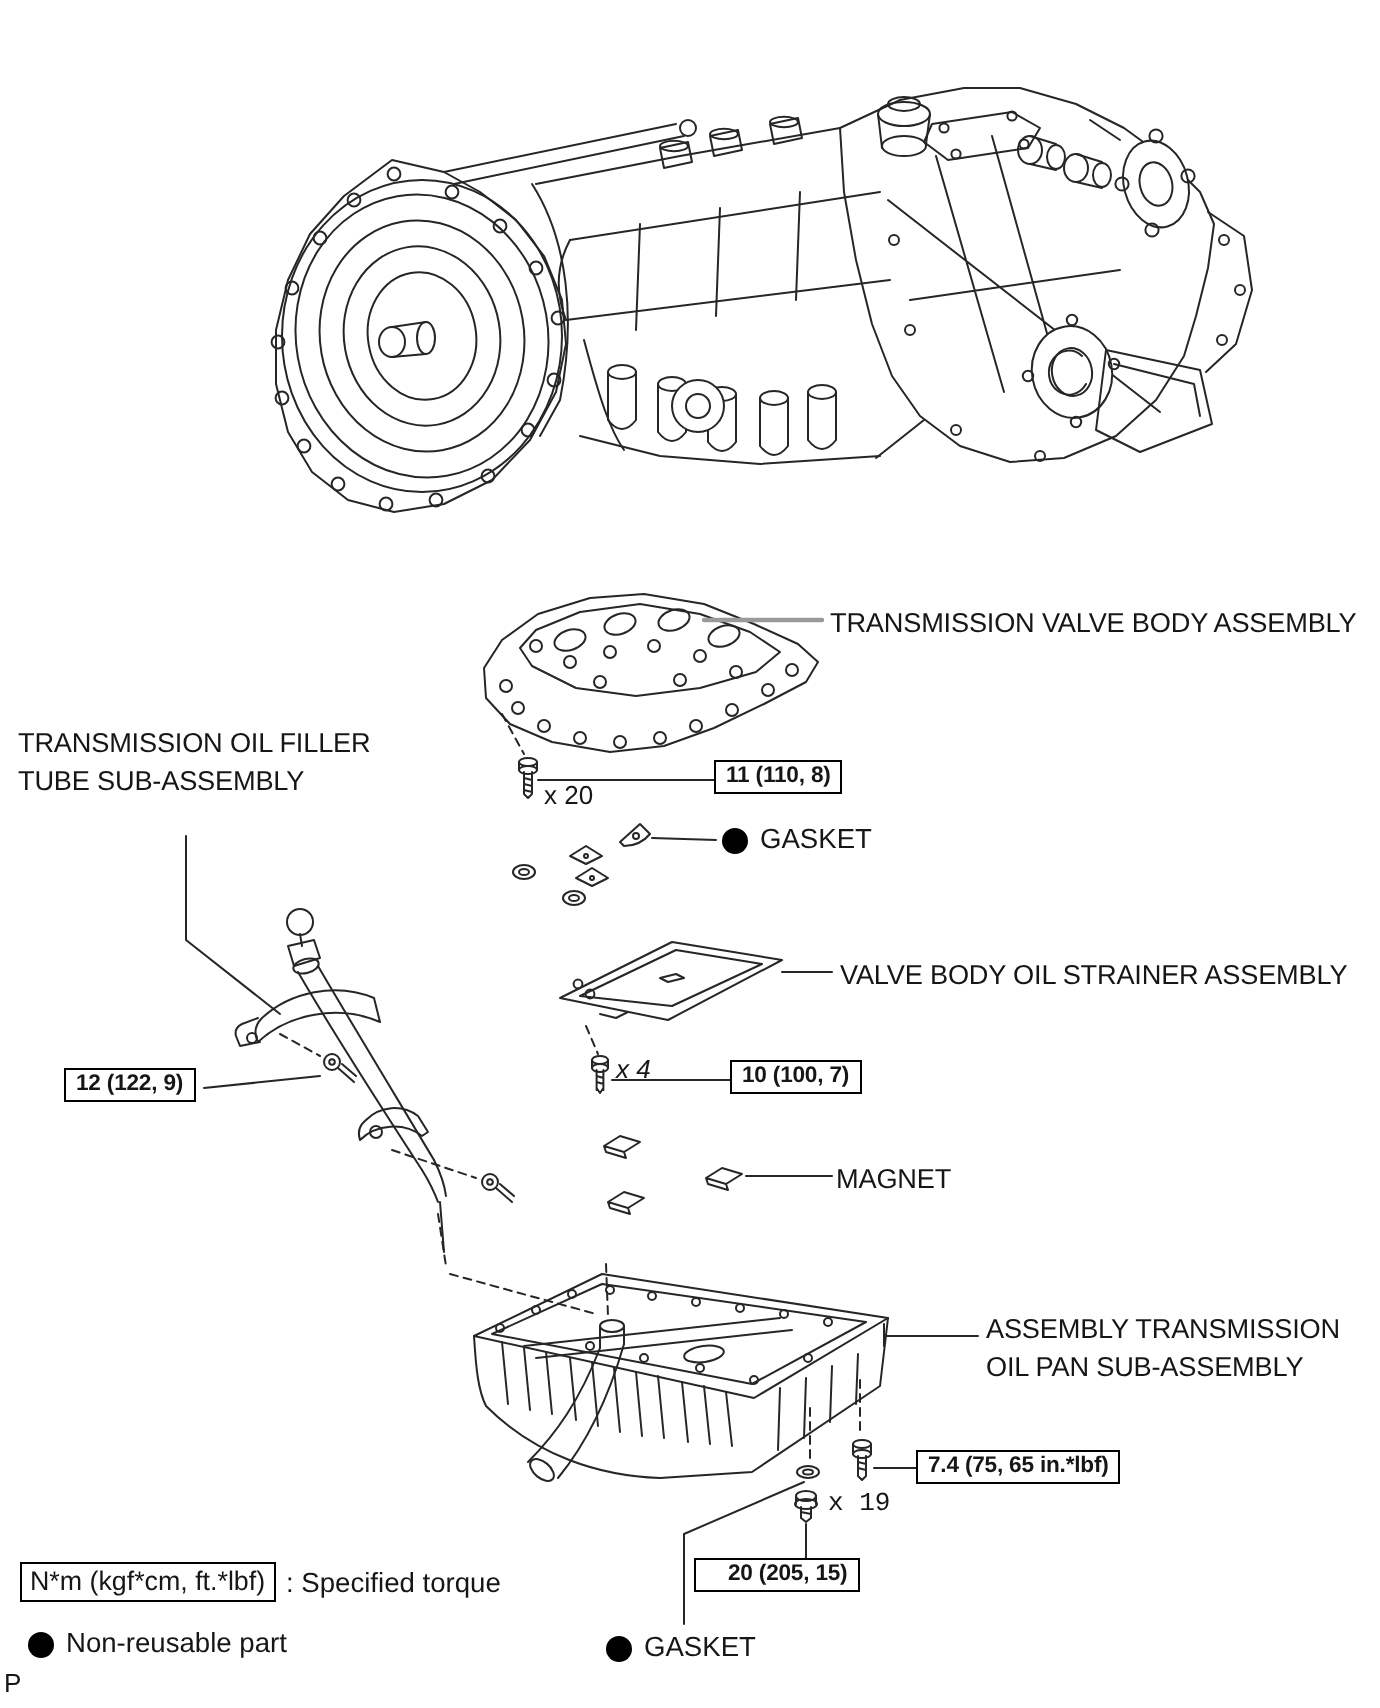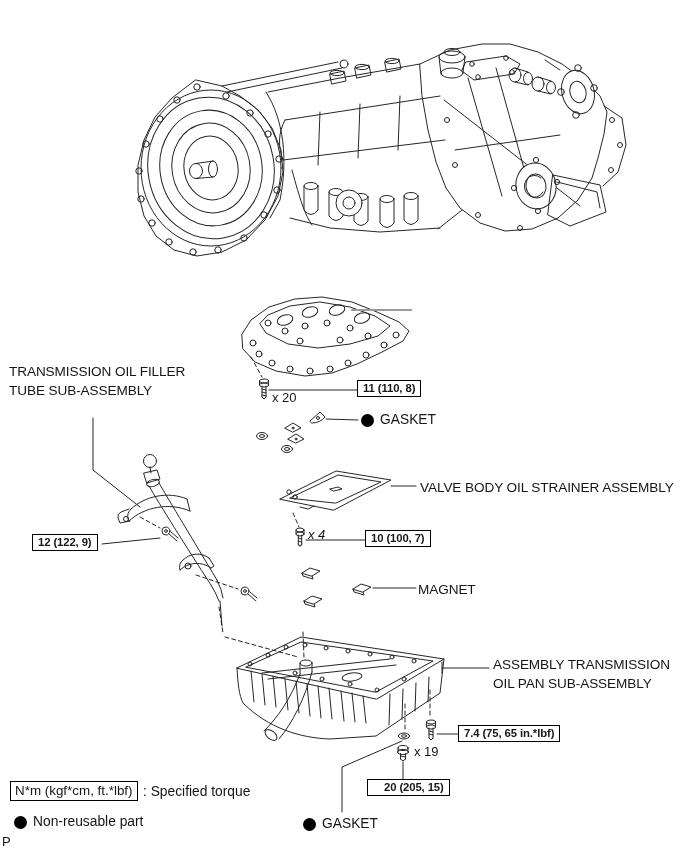--- a/index.html
+++ b/index.html
@@ -319,20 +319,21 @@
     <path d="M140,517 L160,528"></path>
     <path d="M196,575 L238,589"></path>
     <path d="M219,607 L223,633"></path>
     <path d="M225,637 L298,657"></path>
     <path d="M303,632 L304,658"></path>
     <path d="M405,704 L405,730"></path>
     <path d="M430,690 L430,718"></path>
   </g>
 </svg>
 
+<div class="lbl" style="left:415px;top:302px;">TRANSMISSION VALVE BODY ASSEMBLY</div>
 
 <div class="lbl" style="left:9px;top:362px;">
   <div>TRANSMISSION OIL FILLER</div>
   <div>TUBE SUB-ASSEMBLY</div>
 </div>
 
 <div class="brow" style="left:361px;top:412px;">
   <span class="bullet"></span>
   <span>GASKET</span>
 </div>
@@ -346,27 +347,27 @@
   <div>OIL PAN SUB-ASSEMBLY</div>
 </div>
 
 <div class="brow" style="left:303px;top:816px;">
   <span class="bullet"></span>
   <span>GASKET</span>
 </div>
 
 <div class="cnt" style="left:272px;top:390px;">x 20</div>
 <div class="cnt" style="left:308px;top:527px;font-style:italic;">x 4</div>
-<div class="cnt" style="left:414px;top:744px;">x 19</div>
+<div class="cnt" style="left:414px;top:744px;font-family:Liberation Mono, monospace;">x 19</div>
 
 <div class="tq" style="left:357px;top:380px;">11 (110, 8)</div>
 <div class="tq" style="left:32px;top:534px;">12 (122, 9)</div>
 <div class="tq" style="left:365px;top:530px;">10 (100, 7)</div>
 <div class="tq" style="left:458px;top:725px;">7.4 (75, 65 in.*lbf)</div>
-<div class="tq" style="left:367px;top:779px;padding-left:16px;">20 (205, 15)</div>
+<div class="tq" style="left:347px;top:779px;padding-left:16px;">20 (205, 15)</div>
 
 <div class="legendbox" style="left:10px;top:781px;">N*m (kgf*cm, ft.*lbf)</div>
 <div class="caption" style="left:143px;top:784px;">: Specified torque</div>
 
 <div class="brow" style="left:14px;top:814px;">
   <span class="bullet"></span>
   <span>Non-reusable part</span>
 </div>
 
 <div class="pmark" style="left:2px;top:834px;">P</div>

